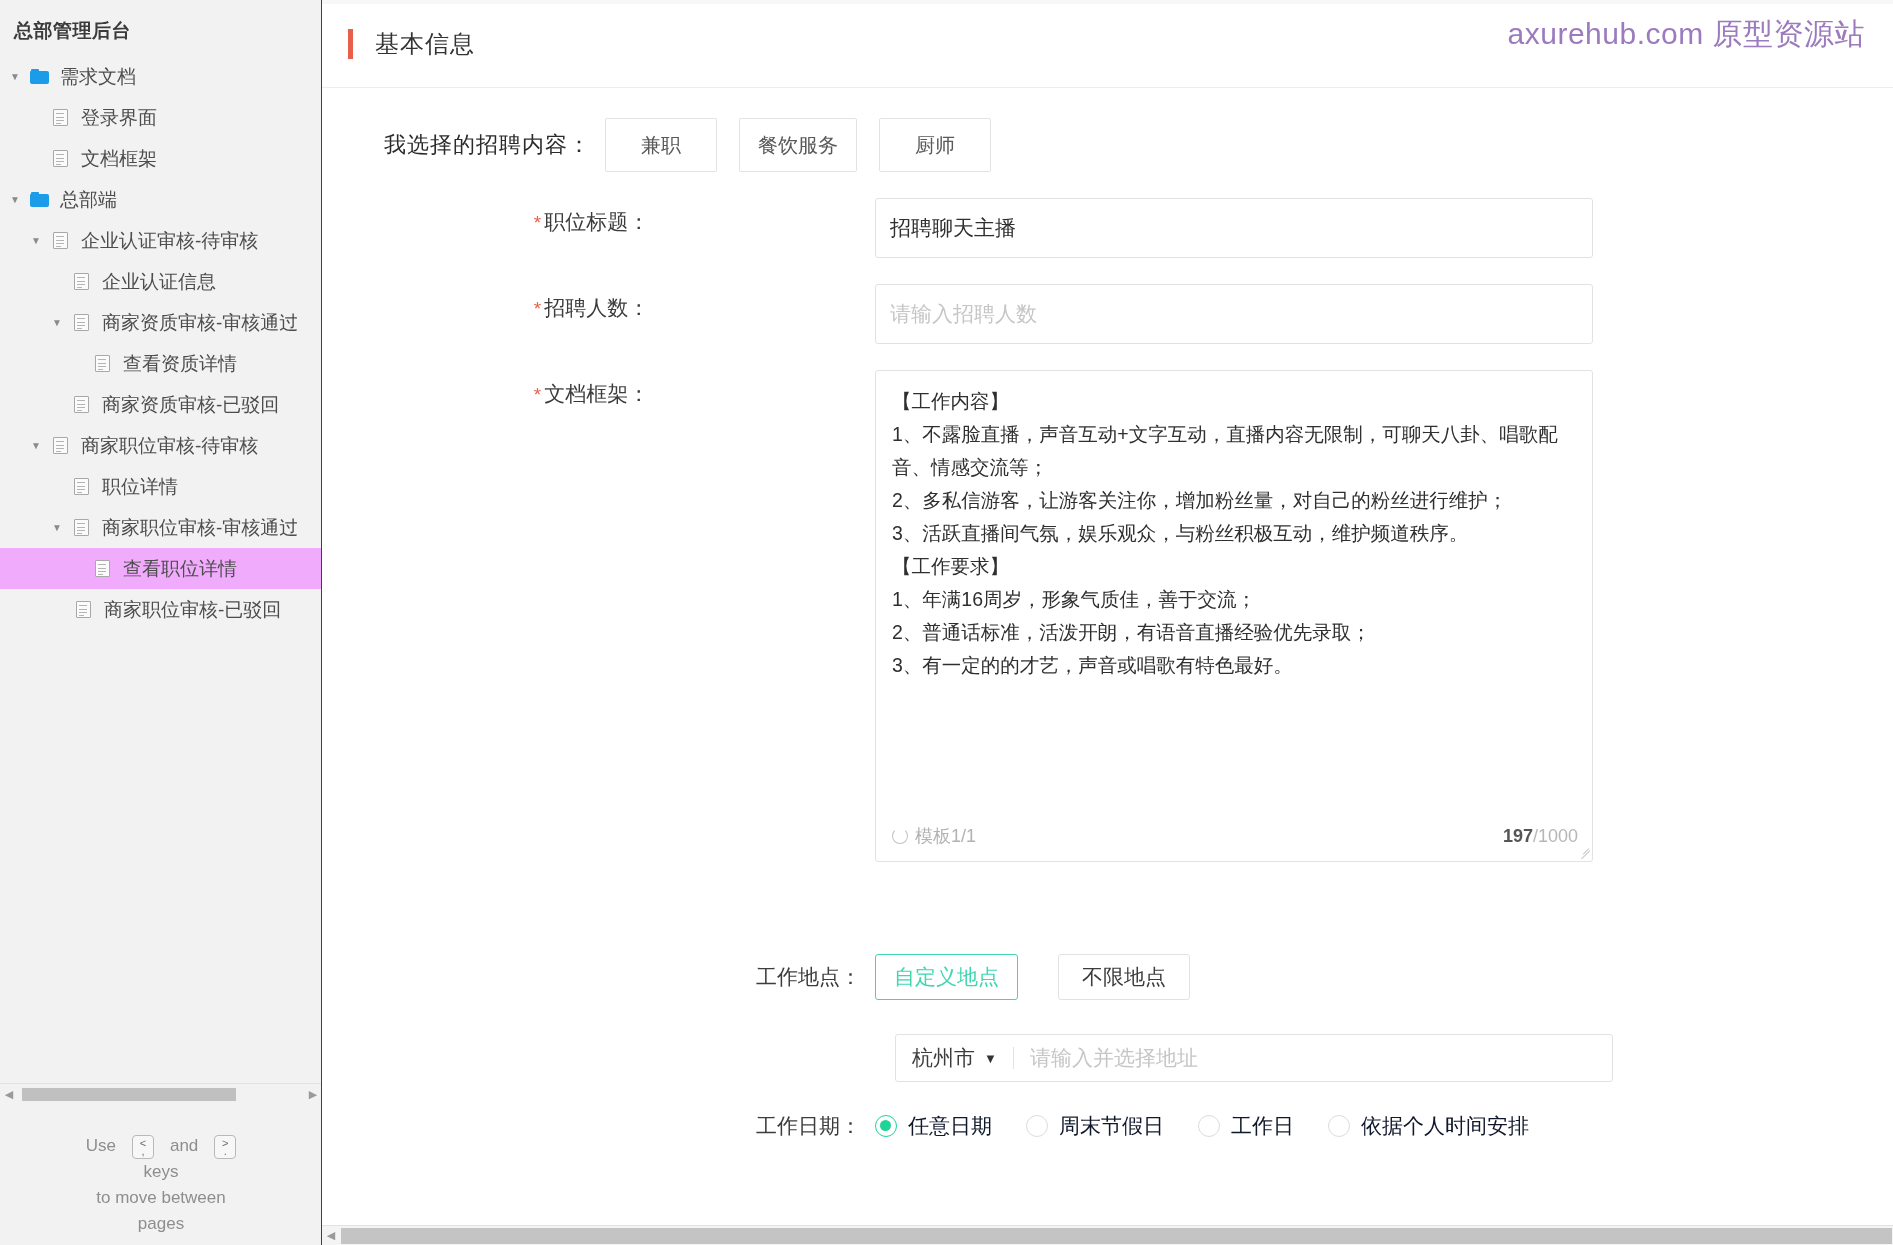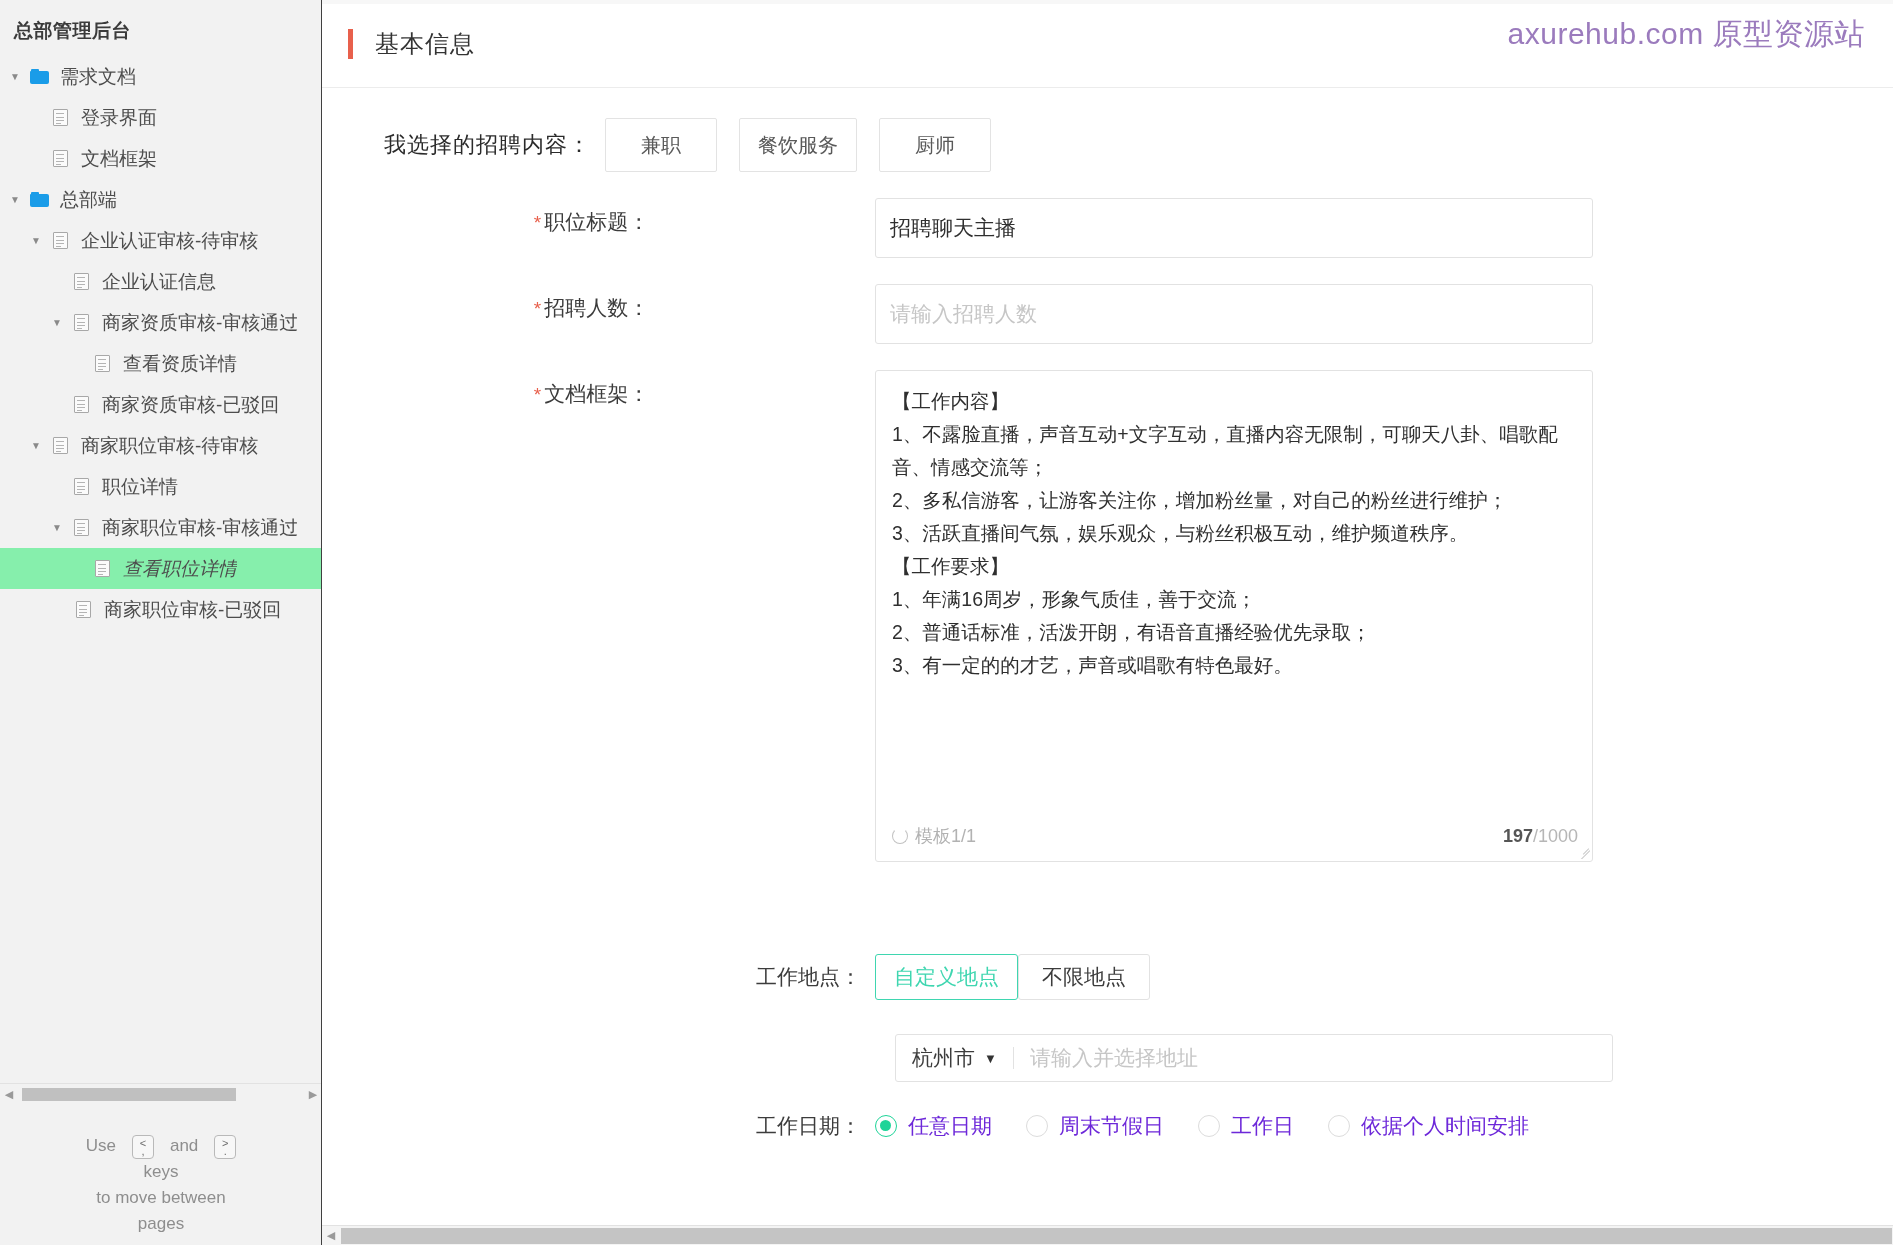--- a/index.html
+++ b/index.html
@@ -30,21 +30,21 @@
   }
   .tree { position: relative; }
   .tree-row {
     display: flex; align-items: center;
     height: 41px;
     white-space: nowrap;
     font-size: 19px;
     color: #4d4d4d;
     cursor: default;
   }
-  .tree-row.selected { background: #86efac; font-style: italic; }
+  .tree-row.selected { background: #f0abfc; }
   .tree-row .arrow {
     width: 22px; flex: 0 0 22px;
     text-align: center;
     font-size: 10px; color: #8a8a8a;
     line-height: 1;
   }
   .tree-row .arrow.empty { visibility: hidden; }
   .tree-row .ic { flex: 0 0 26px; width: 26px; display: flex; align-items: center; justify-content: center; }
   .tree-row .label { padding-left: 8px; overflow: hidden; }
 
@@ -189,21 +189,21 @@
     width: 553px; flex: 0 0 553px; text-align: right; padding-right: 14px;
     font-size: 21px; color: #3c3c3c; white-space: nowrap;
   }
   .seg {
     min-width: 132px; height: 46px; border-radius: 3px;
     display: inline-flex; align-items: center; justify-content: center;
     font-size: 21px; padding: 0 18px; background: #fff;
     border: 1px solid #e2e2e2; color: #3c3c3c;
   }
   .seg.active { border: 1px solid #3fd6b0; color: #3fd6b0; }
-  .seg + .seg { }
+  .seg + .seg { margin-left: 40px; }
 
   .addr-row { margin-top: 34px; }
   .addr-wrap {
     width: 718px; height: 48px; margin-left: 20px;
     border: 1px solid #e2e2e2; border-radius: 3px; background:#fff;
     display: flex; align-items: center; padding-left: 16px;
   }
   .city { font-size: 21px; color: #3c3c3c; display: flex; align-items: center; gap: 9px; white-space: nowrap; }
   .caret { font-size: 13px; color: #333; }
   .vsep { width: 1px; height: 22px; background: #e2e2e2; margin: 0 16px; }
@@ -216,21 +216,21 @@
   .dot {
     width: 22px; height: 22px; border-radius: 50%;
     border: 1.5px solid #dcdcdc; background: #fff;
     display: inline-block; position: relative; margin-right: 11px;
   }
   .radio.on .dot { border-color: #1ed498; background: #fff; }
   .radio.on .dot::after {
     content:''; position:absolute; left:4px; top:4px; width:11px; height:11px;
     border-radius:50%; background:#1ed498;
   }
-  .rlabel { font-size: 21px; color: #6d28d9; }
+  .rlabel { font-size: 21px; color: #0f172a; }
 
   
   .main-scroll {
     position: absolute; left: 0; right: 0; bottom: 0; height: 20px;
     background: #f4f4f4; border-top: 1px solid #e2e2e2;
     display: flex; align-items: center;
   }
   .main-scroll .sarrow { width: 18px; text-align:center; color:#9a9a9a; font-size: 11px; }
   .main-scroll .mthumb { flex: 1; height: 16px; background: #c4c4c4; margin: 0 1px; }
 </style>

